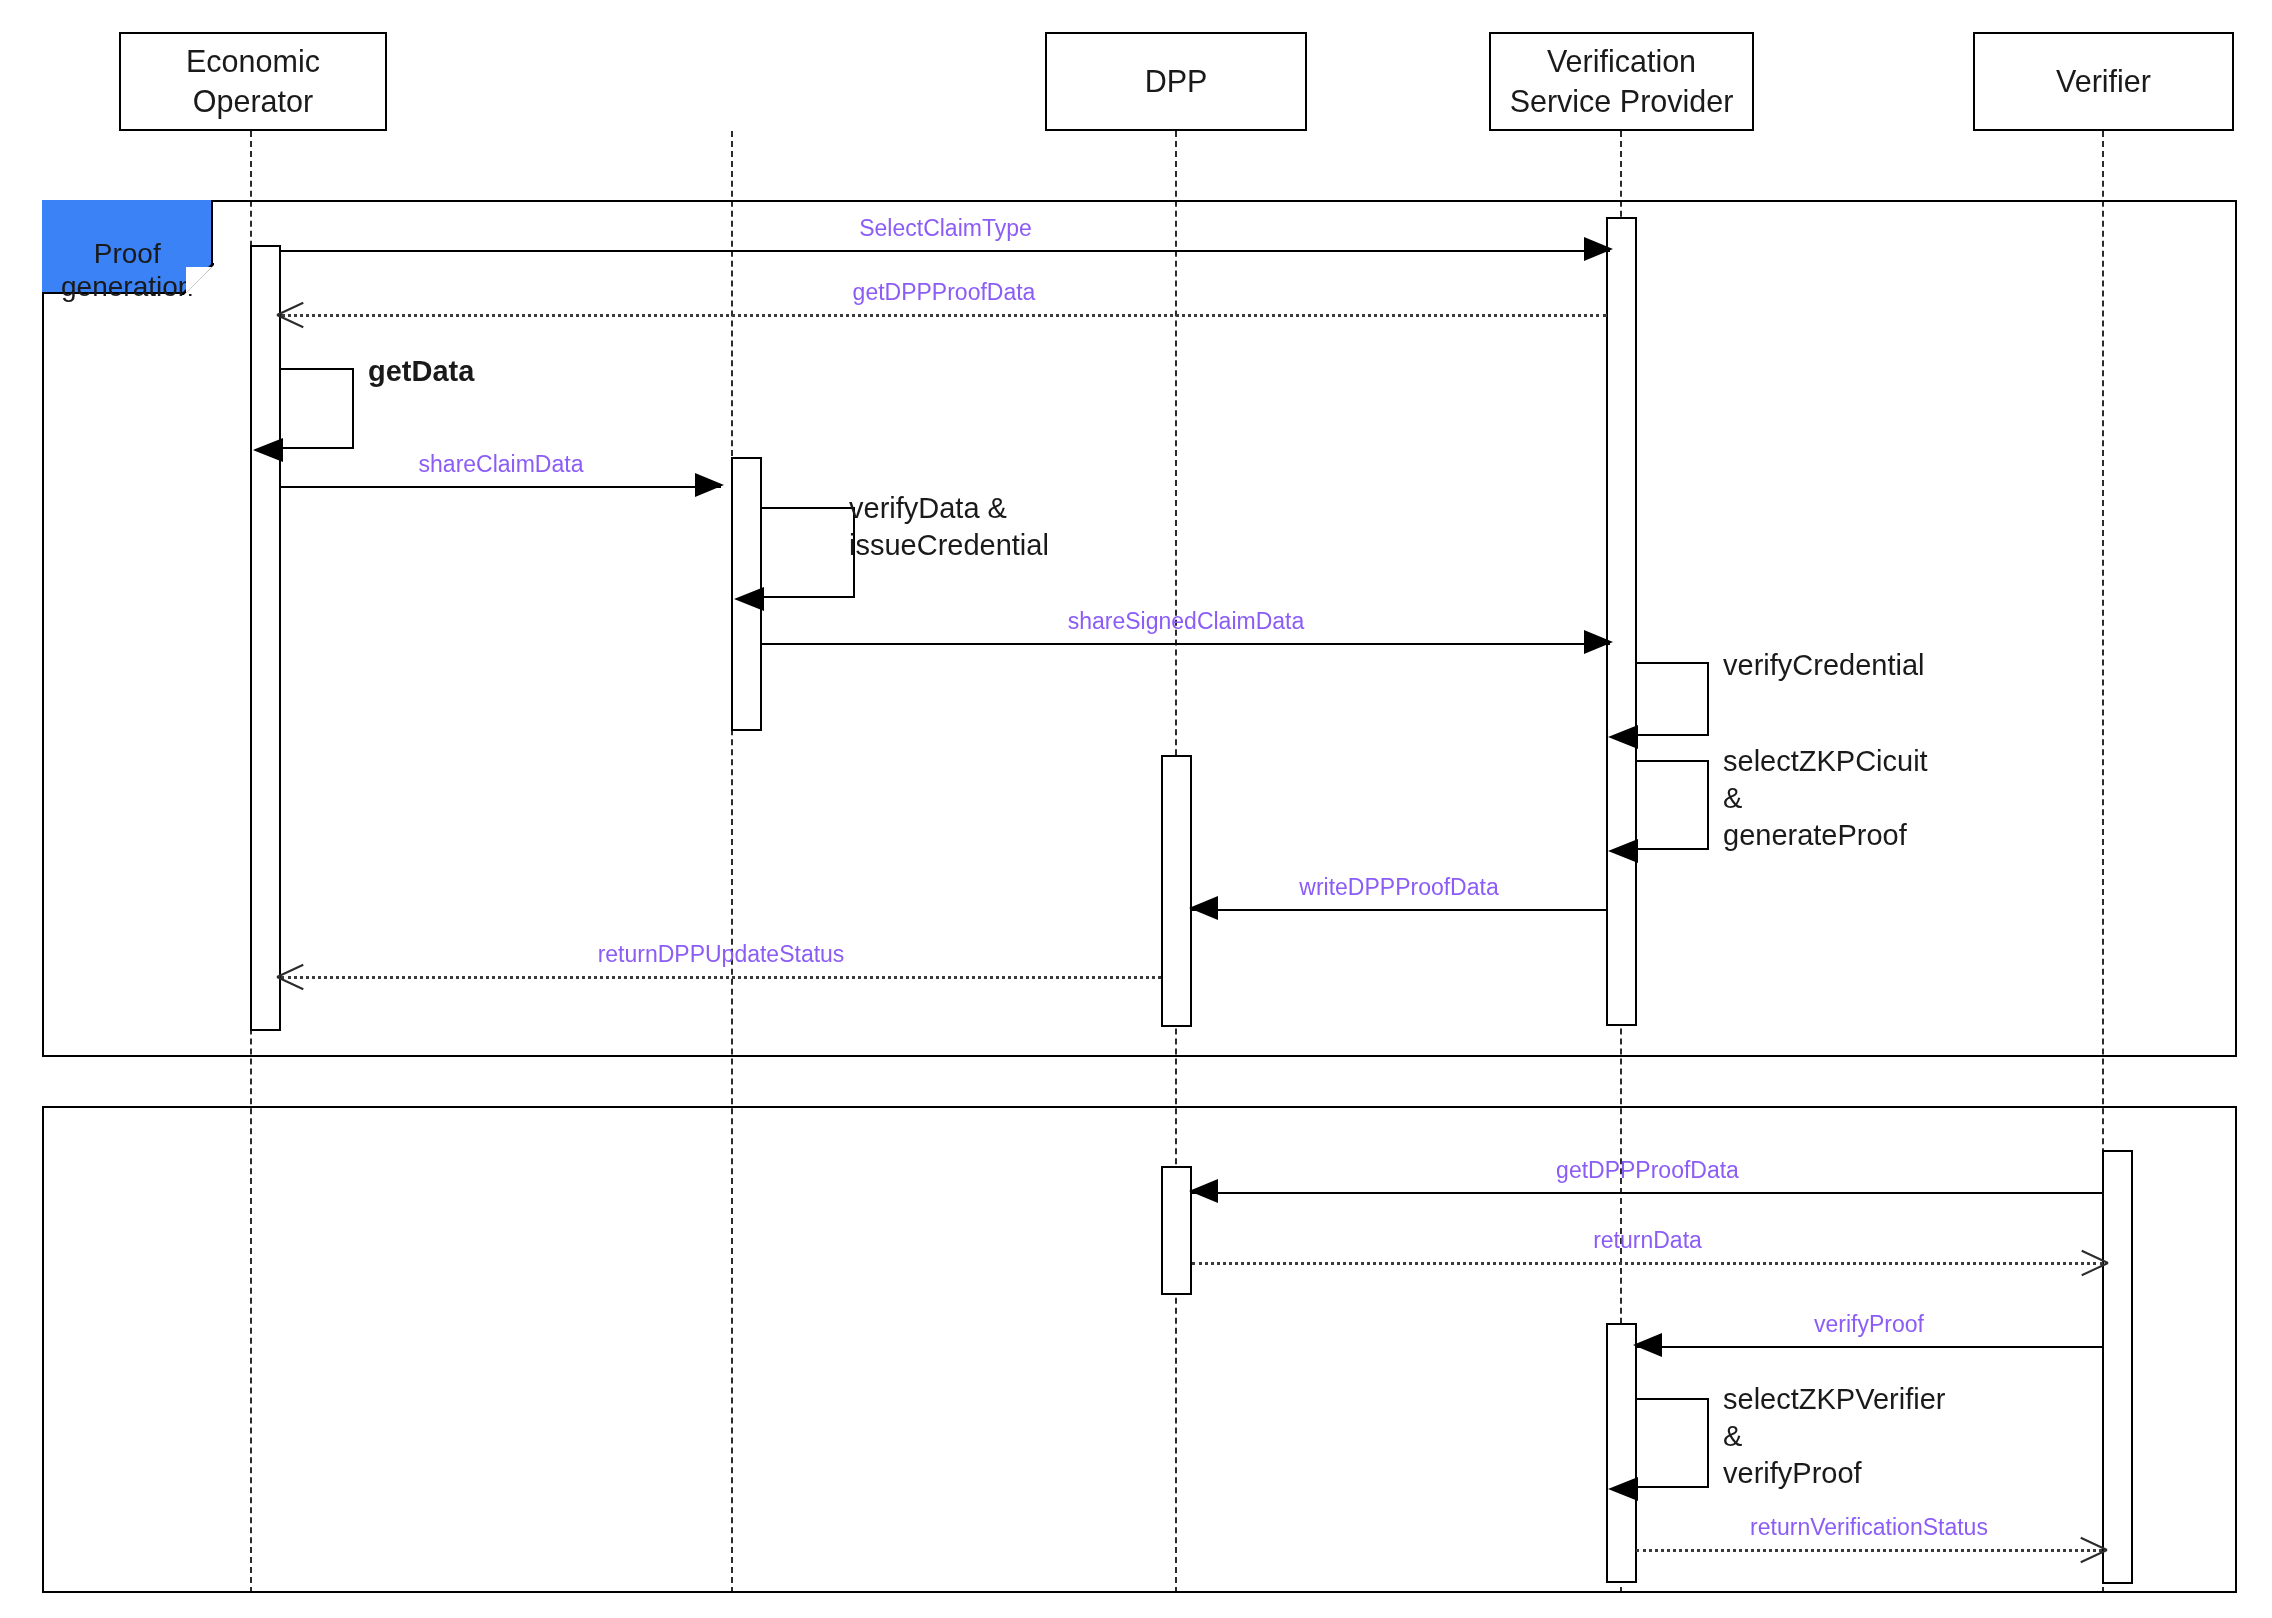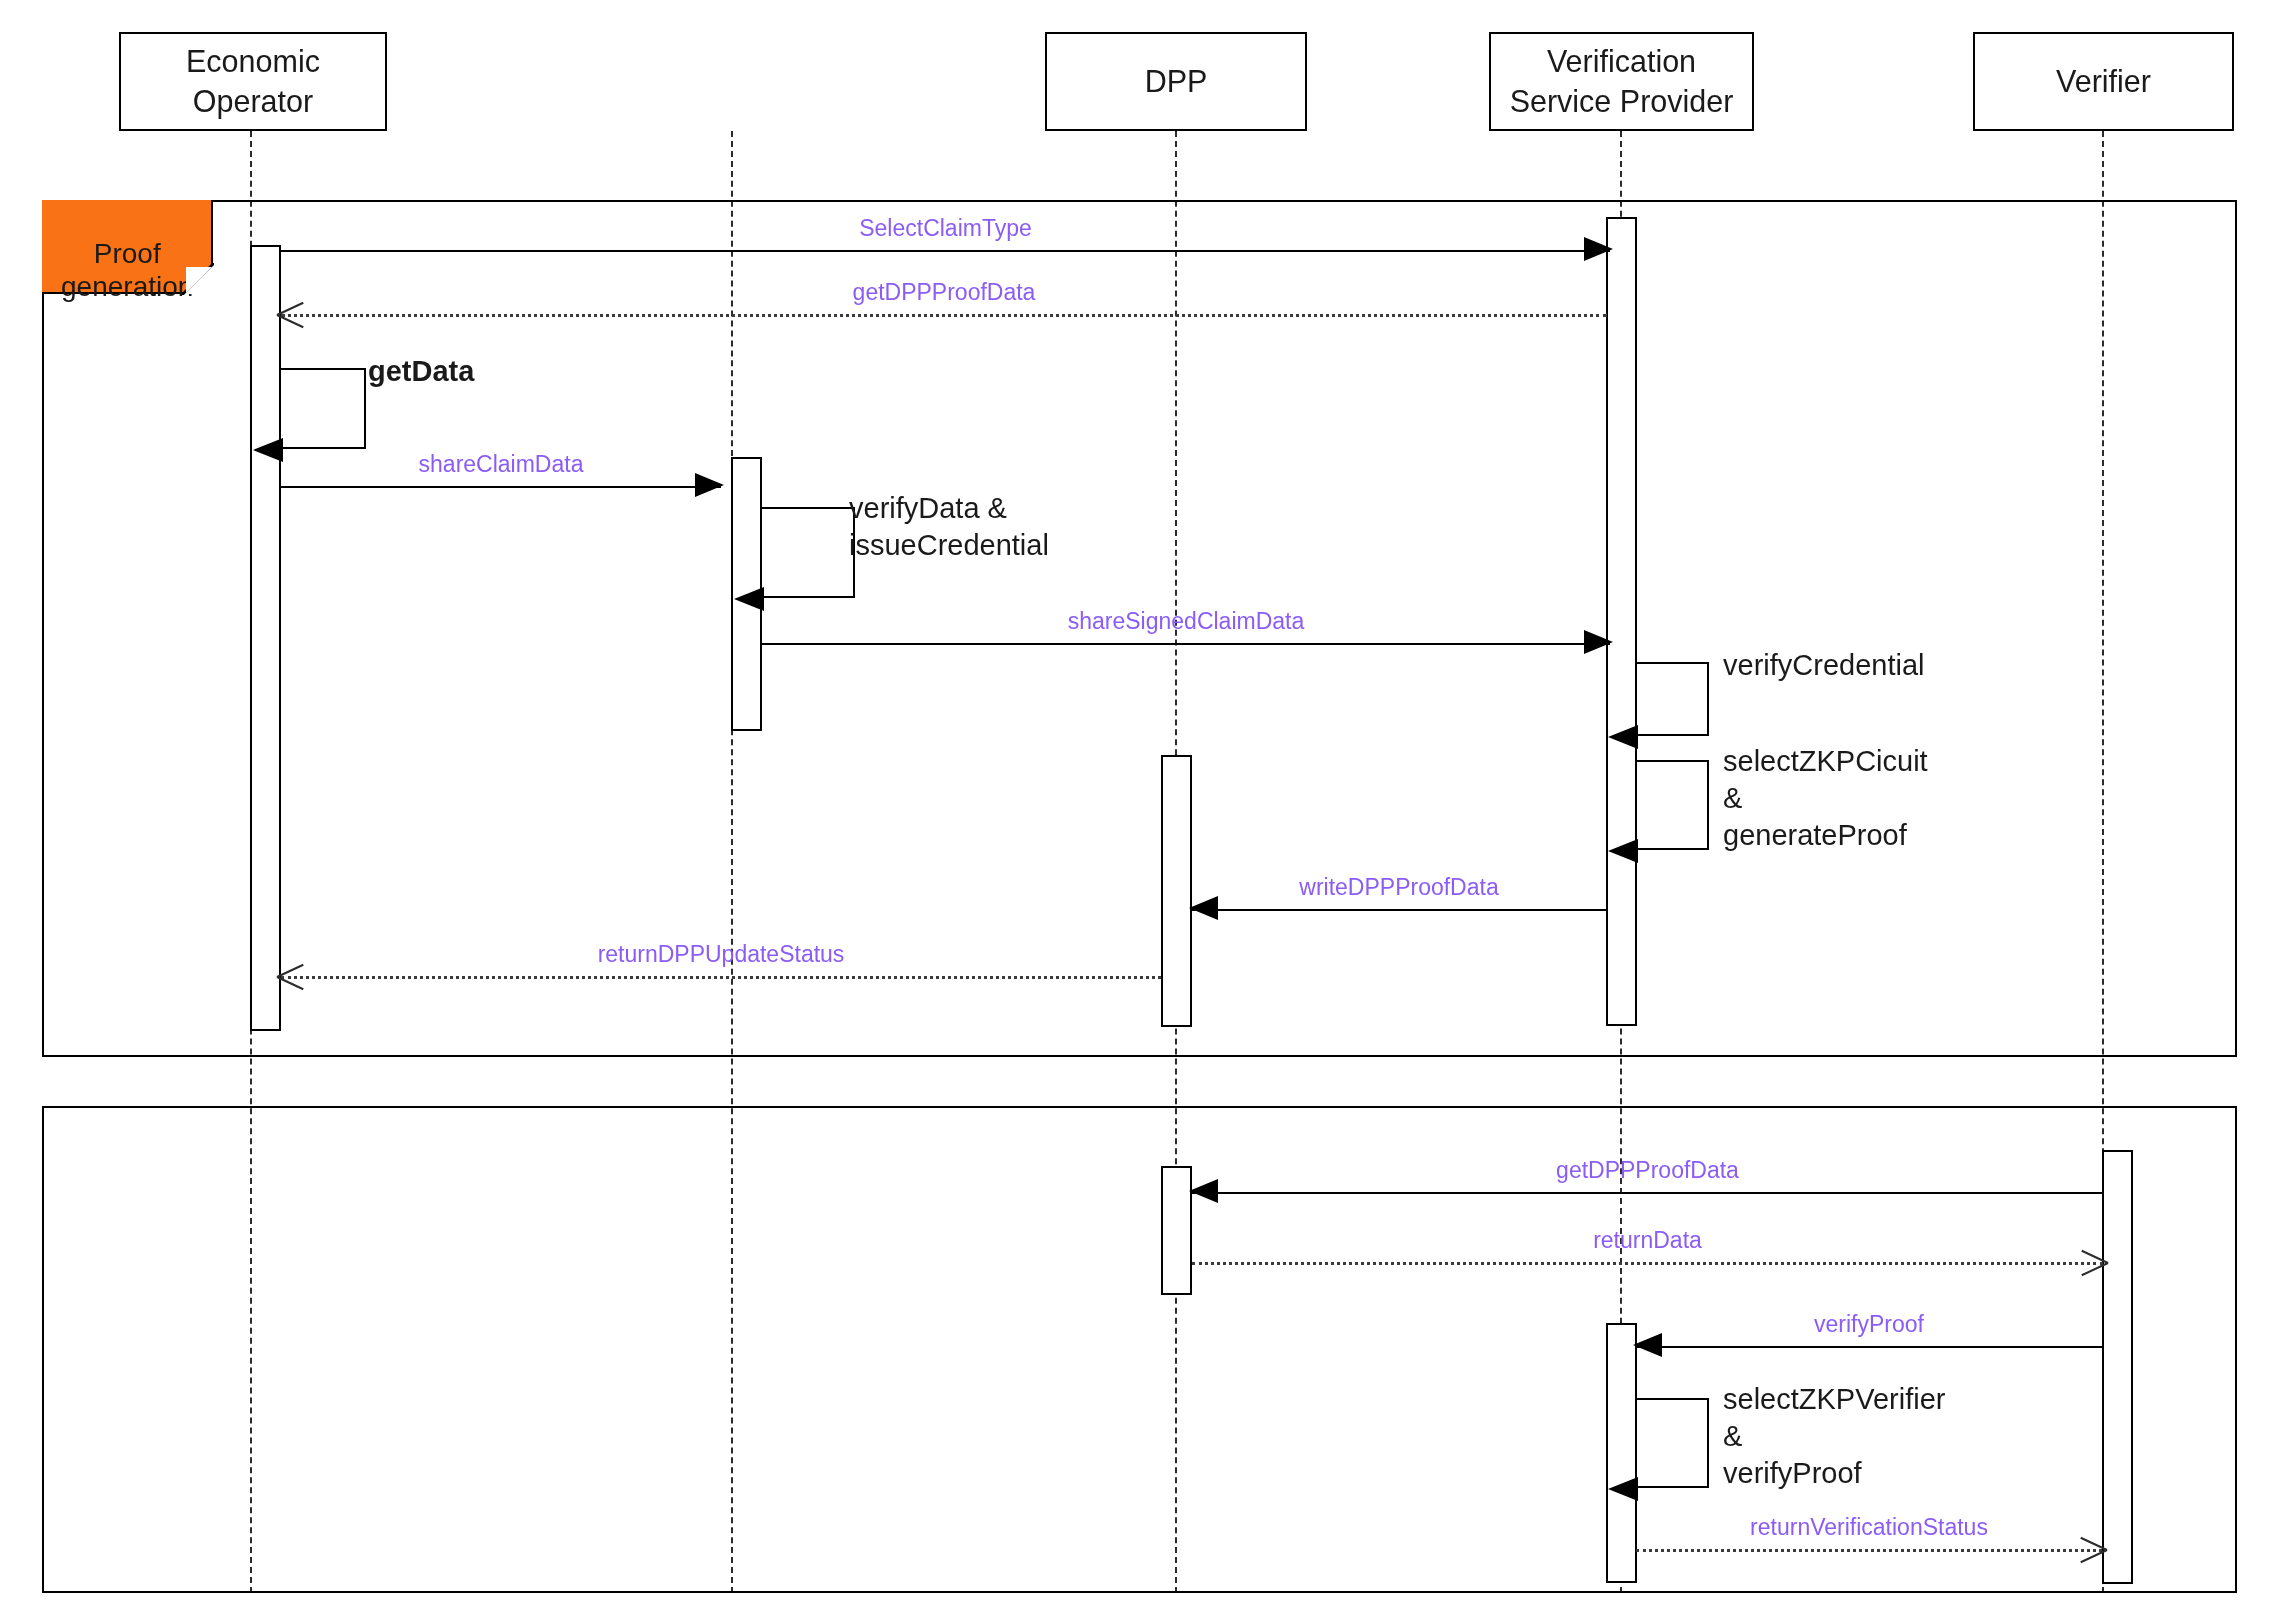--- a/index.html
+++ b/index.html
@@ -28,21 +28,21 @@
     background:#fff;border:2.6px solid #000;
   }
 
   
   .fragment{
     position:absolute;box-sizing:border-box;
     border:2.6px solid #000;background:transparent;
   }
   .frag-tag{
     position:absolute;box-sizing:border-box;
-    background:#f97316;
+    background:#3b82f6;
     border-right:2px solid #000;border-bottom:2px solid #000;
     font-size:28px;color:#1a1a1a;line-height:1.18;
     padding:4px 6.6px 4px 8px;
     text-align:center;
     white-space:pre-line;
   }
   .frag-tag::after{
     content:"";position:absolute;right:-0.7px;bottom:-1.3px;
     width:0;height:0;
     border-left:26.5px solid #fff;
@@ -185,21 +185,21 @@
     <div class="arrow-r-solid"></div>
     <span class="cap center">SelectClaimType</span>
   </div>
 
   <div class="msg dashed" style="left:281px;top:314px;width:1326px;">
     <div class="line"></div>
     <div class="arrow-l-open"></div>
     <span class="cap center">getDPPProofData</span>
   </div>
 
-  <div class="selfmsg" style="left:281px;top:368px;width:85px;height:81px;font-weight:bold;">
+  <div class="selfmsg" style="left:281px;top:368px;width:73px;height:81px;font-weight:bold;">
     <div class="hook"></div>
     <div class="head"></div>
     <span class="cap" style="left:87px;top:-14.6px;">getData</span>
   </div>
 
   <div class="msg" style="left:281px;top:486px;width:440px;">
     <div class="line"></div>
     <div class="arrow-r-solid"></div>
     <span class="cap center">shareClaimData</span>
   </div>

